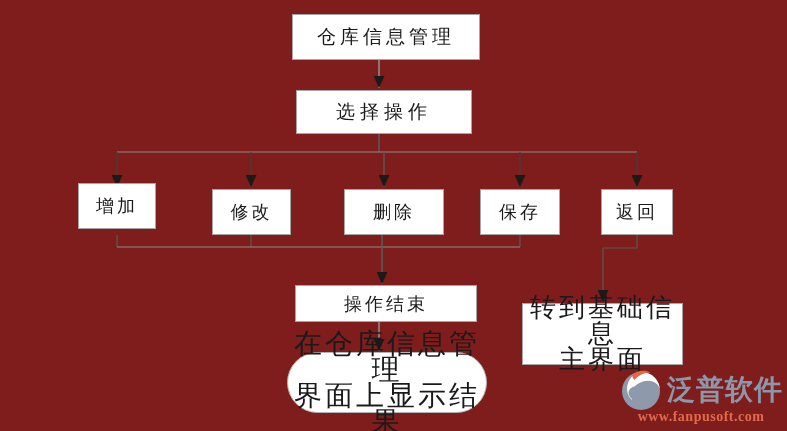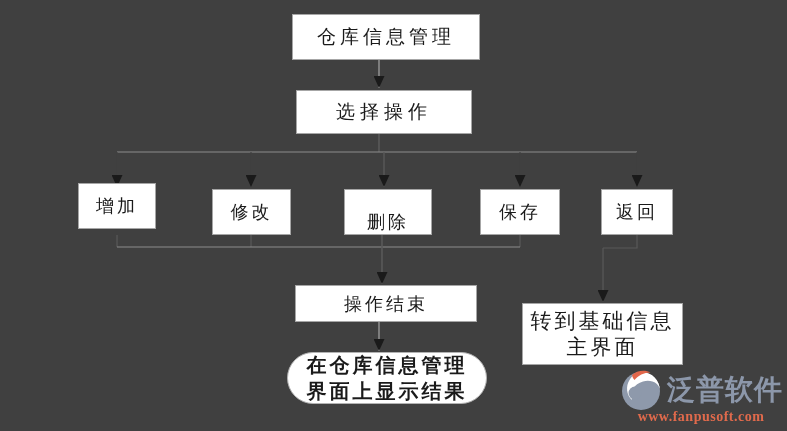--- a/index.html
+++ b/index.html
@@ -1,20 +1,20 @@
 <!DOCTYPE html>
 <html><head>
 <meta charset="utf-8">
 <style>
   html, body { margin: 0; padding: 0; background: #ffffff; }
   #canvas {
     position: relative;
     width: 787px;
     height: 431px;
-    background: #404040;
+    background: #7f1d1d;
     font-family: "Liberation Serif", "DejaVu Serif", serif;
     overflow: hidden;
   }
   .node {
     position: absolute;
     background: #ffffff;
     border: 1px solid #a6a6a6;
     display: flex;
     align-items: center;
     justify-content: center;
@@ -23,30 +23,30 @@
     letter-spacing: 3px;
     text-align: center;
     box-sizing: border-box;
     z-index: 2;
   }
   .node.multiline { flex-direction: column; line-height: 26px; letter-spacing: 3px; }
   .node-warehouse { left: 292px; top: 14px;  width: 188px; height: 46px; font-size: 19px; letter-spacing: 4px; }
   .node-select    { left: 296px; top: 90px;  width: 176px; height: 44px; font-size: 19px; letter-spacing: 5px; }
   .node-add      { left: 78px;  top: 183px; width: 78px;  height: 46px; }
   .node-modify   { left: 212px; top: 189px; width: 79px;  height: 46px; }
-  .node-delete   { left: 344px; top: 189px; width: 88px;  height: 46px; align-items: flex-end; }
+  .node-delete   { left: 344px; top: 189px; width: 100px;  height: 46px; }
   .node-save     { left: 480px; top: 189px; width: 80px;  height: 46px; }
   .node-back     { left: 601px; top: 189px; width: 72px;  height: 46px; }
   .node-end      { left: 295px; top: 285px; width: 182px; height: 37px; }
-  .node-goto     { left: 522px; top: 303px; width: 161px; height: 62px; font-size: 21px; }
+  .node-goto     { left: 522px; top: 303px; width: 161px; height: 62px; font-size: 26px; }
   .node-result   {
-    left: 287px; top: 352px; width: 200px; height: 52px;
+    left: 287px; top: 352px; width: 200px; height: 61px;
     border-radius: 31px;
     border: 1px solid #b3b3b3;
-    font-size: 20px; letter-spacing: 3px; line-height: 27px; font-weight: bold;
+    font-size: 28px; letter-spacing: 3px; line-height: 27px;
   }
   #connectors { position: absolute; left: 0; top: 0; z-index: 1; }
   #watermark {
     position: absolute;
     right: 4px;
     bottom: 6px;
     display: flex;
     flex-direction: column;
     align-items: center;
     z-index: 3;

